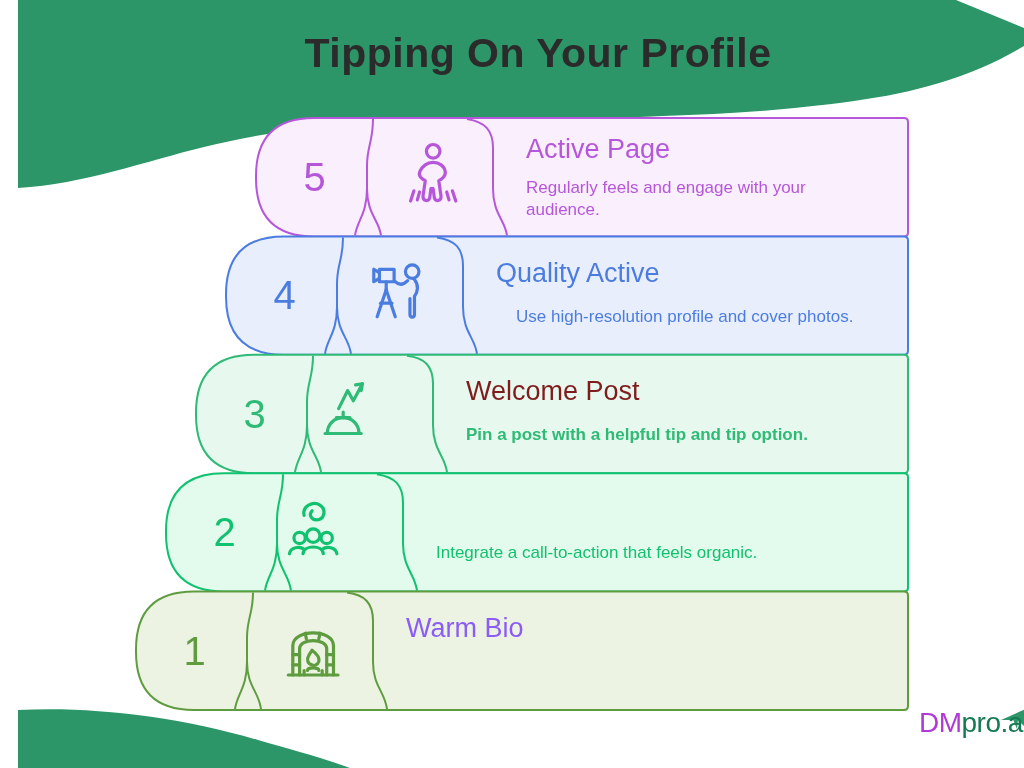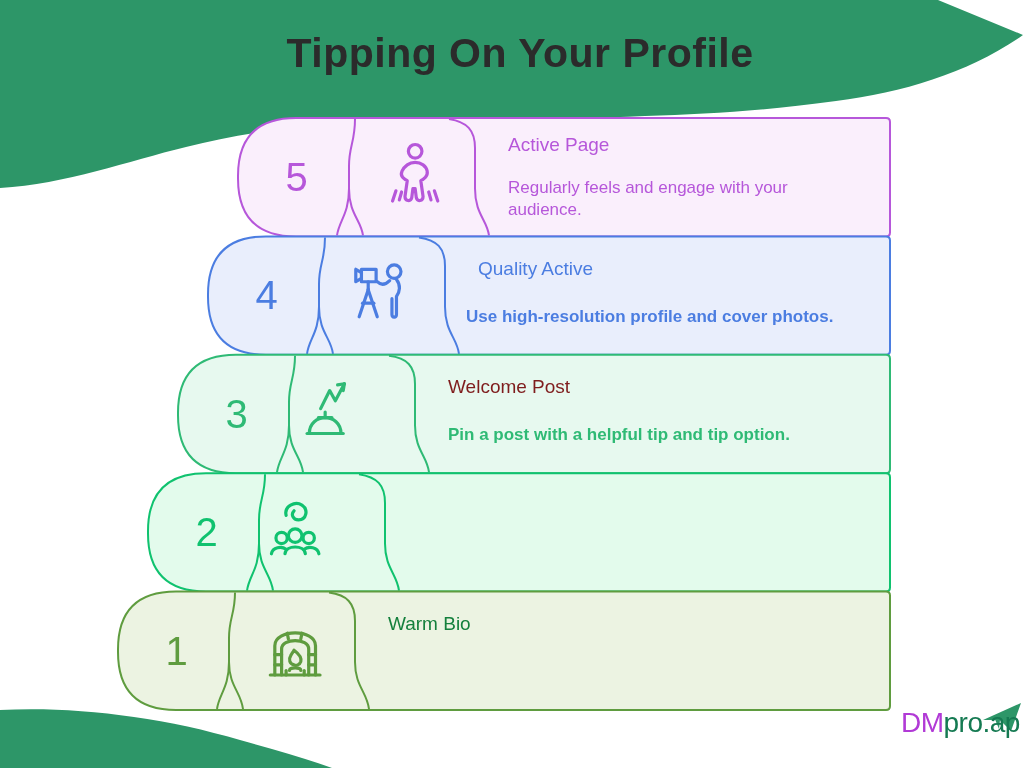--- a/index.html
+++ b/index.html
@@ -1,30 +1,30 @@
 <!DOCTYPE html>
 <html><head>
 <meta charset="utf-8">
 <style>
   html,body{margin:0;padding:0;}
   body{
     width:1024px;height:768px;position:relative;overflow:hidden;
     background:#ffffff;font-family:"Liberation Sans",sans-serif;
   }
-  #stage{position:absolute;inset:0;}
+  #stage{position:absolute;inset:0;margin-left:18px;}
   svg.layer{position:absolute;left:0;top:0;}
   .title{
     position:absolute;left:140px;top:30px;width:760px;text-align:center;
     font-size:41px;font-weight:bold;color:#2b2b2b;letter-spacing:.5px;
   }
   .num{
     position:absolute;width:117px;height:118px;display:flex;
     align-items:center;justify-content:center;font-size:40px;font-weight:400;
   }
-  .step-title{position:absolute;font-size:19px;font-weight:400;}
+  .step-title{position:absolute;font-size:27px;font-weight:400;}
   .step-desc{position:absolute;font-size:17px;line-height:1.32;width:420px;}
   .step-desc.narrow{width:345px;}
   .logo{position:absolute;left:901px;top:707px;font-size:28px;letter-spacing:-.5px;white-space:nowrap;}
   svg *{vector-effect:non-scaling-stroke;}
   .icon{fill:none;stroke-width:3.2px;stroke-linecap:round;stroke-linejoin:round;}
   .divider{fill:none;stroke-width:2px;}
   .outline{stroke-width:2px;}
 </style>
 </head>
 <body>
@@ -138,28 +138,29 @@
 </svg>
 
 <div class="title">Tipping On Your Profile</div>
 
 <div class="num" style="left: 238px; top: 118px; color: rgb(182, 87, 218);">5</div>
 <div class="step-title" style="left: 508px; top: 134px; color: rgb(182, 87, 218);">Active Page</div>
 <div class="step-desc narrow" style="left: 508px; top: 177px; color: rgb(182, 87, 218);">Regularly feels and engage with your audience.</div>
 
 <div class="num" style="left: 208px; top: 236px; color: rgb(75, 125, 225);">4</div>
 <div class="step-title" style="left: 478px; top: 258px; color: rgb(75, 125, 225);">Quality Active</div>
-<div class="step-desc" style="left: 466px; top: 306px; color: rgb(75, 125, 225); font-weight: bold;">Use high-resolution profile and cover photos.</div>
+<div class="step-desc" style="left: 498px; top: 306px; color: rgb(75, 125, 225);">Use high-resolution profile and cover photos.</div>
 
 <div class="num" style="left: 178px; top: 355px; color: rgb(47, 186, 117);">3</div>
 <div class="step-title" style="left: 448px; top: 376px; color: #7f1d1d;">Welcome Post</div>
 <div class="step-desc" style="left: 448px; top: 424px; color: rgb(47, 186, 117); font-weight: bold;">Pin a post with a helpful tip and tip option.</div>
 
 <div class="num" style="left: 148px; top: 473px; color: rgb(16, 194, 111);">2</div>
+<div class="step-desc" style="left: 418px; top: 542px; color: rgb(16, 194, 111);">Integrate a call-to-action that feels organic.</div>
 
 <div class="num" style="left: 118px; top: 592px; color: rgb(95, 156, 63);">1</div>
-<div class="step-title" style="left: 388px; top: 613px; color: #15803d;">Warm Bio</div>
+<div class="step-title" style="left: 388px; top: 613px; color: #8b5cf6;">Warm Bio</div>
 
 <div class="logo">
   <span style="color: rgb(177, 58, 214);">DM</span><span style="color: rgb(21, 122, 82);">pro.ap</span>
 </div>
 
 </div>
 
 </body></html>

